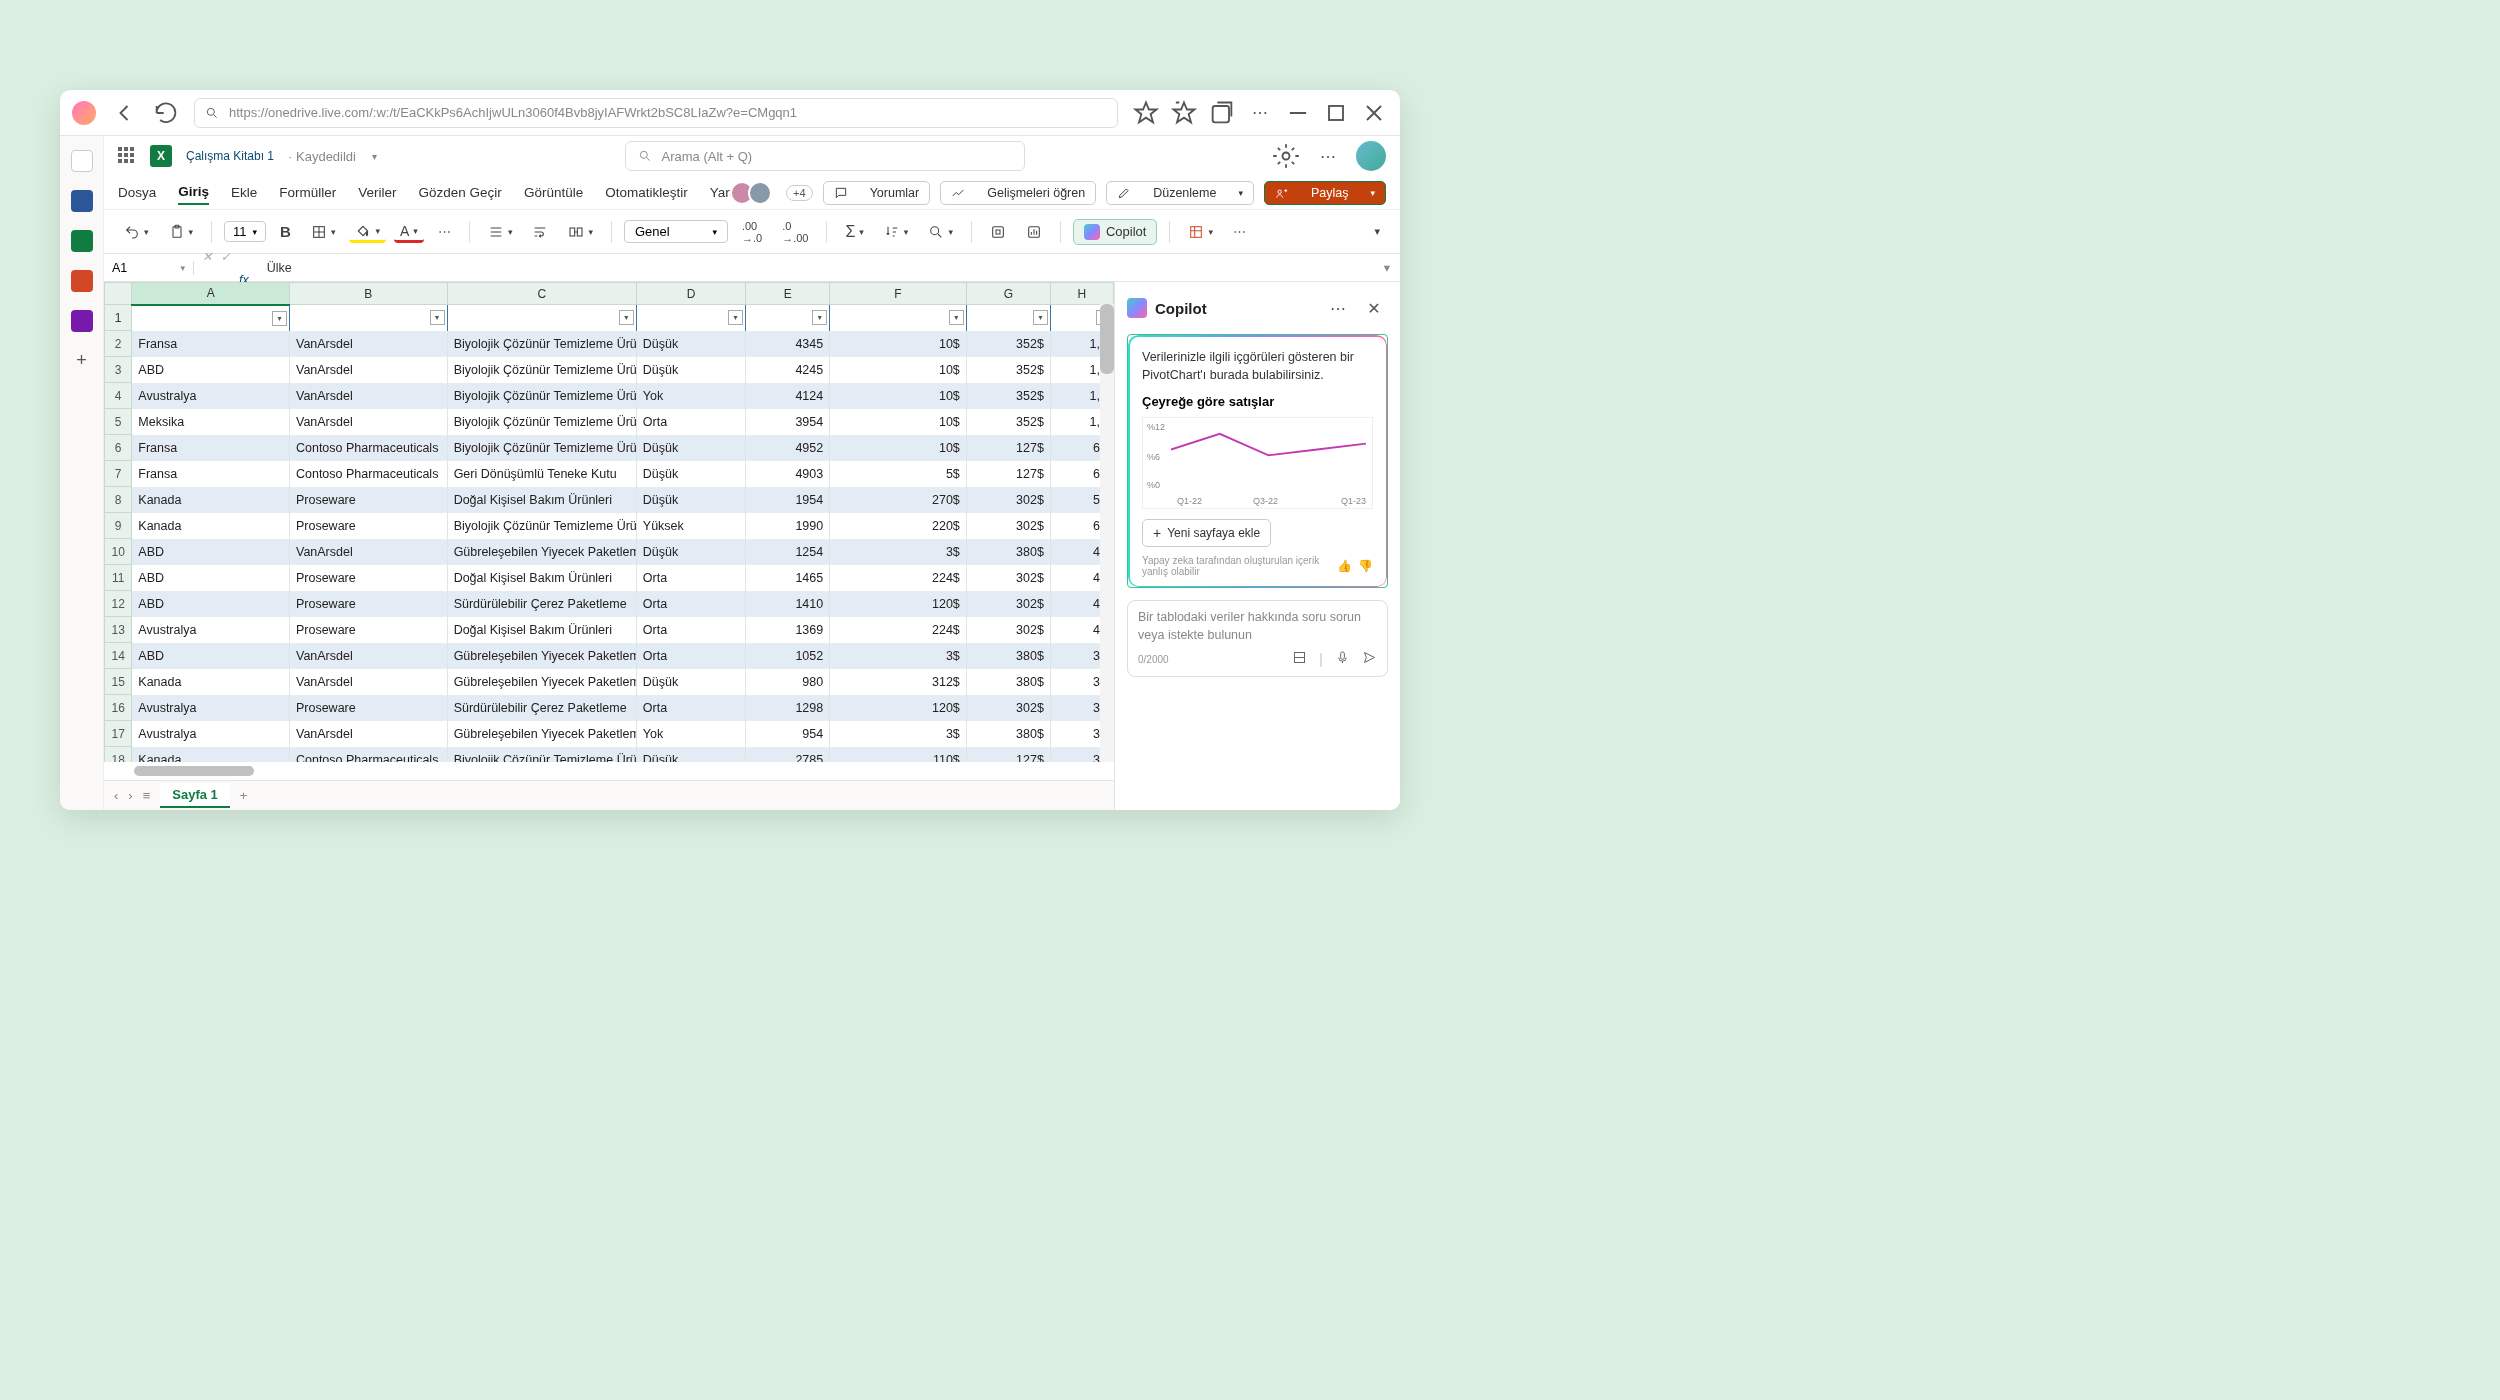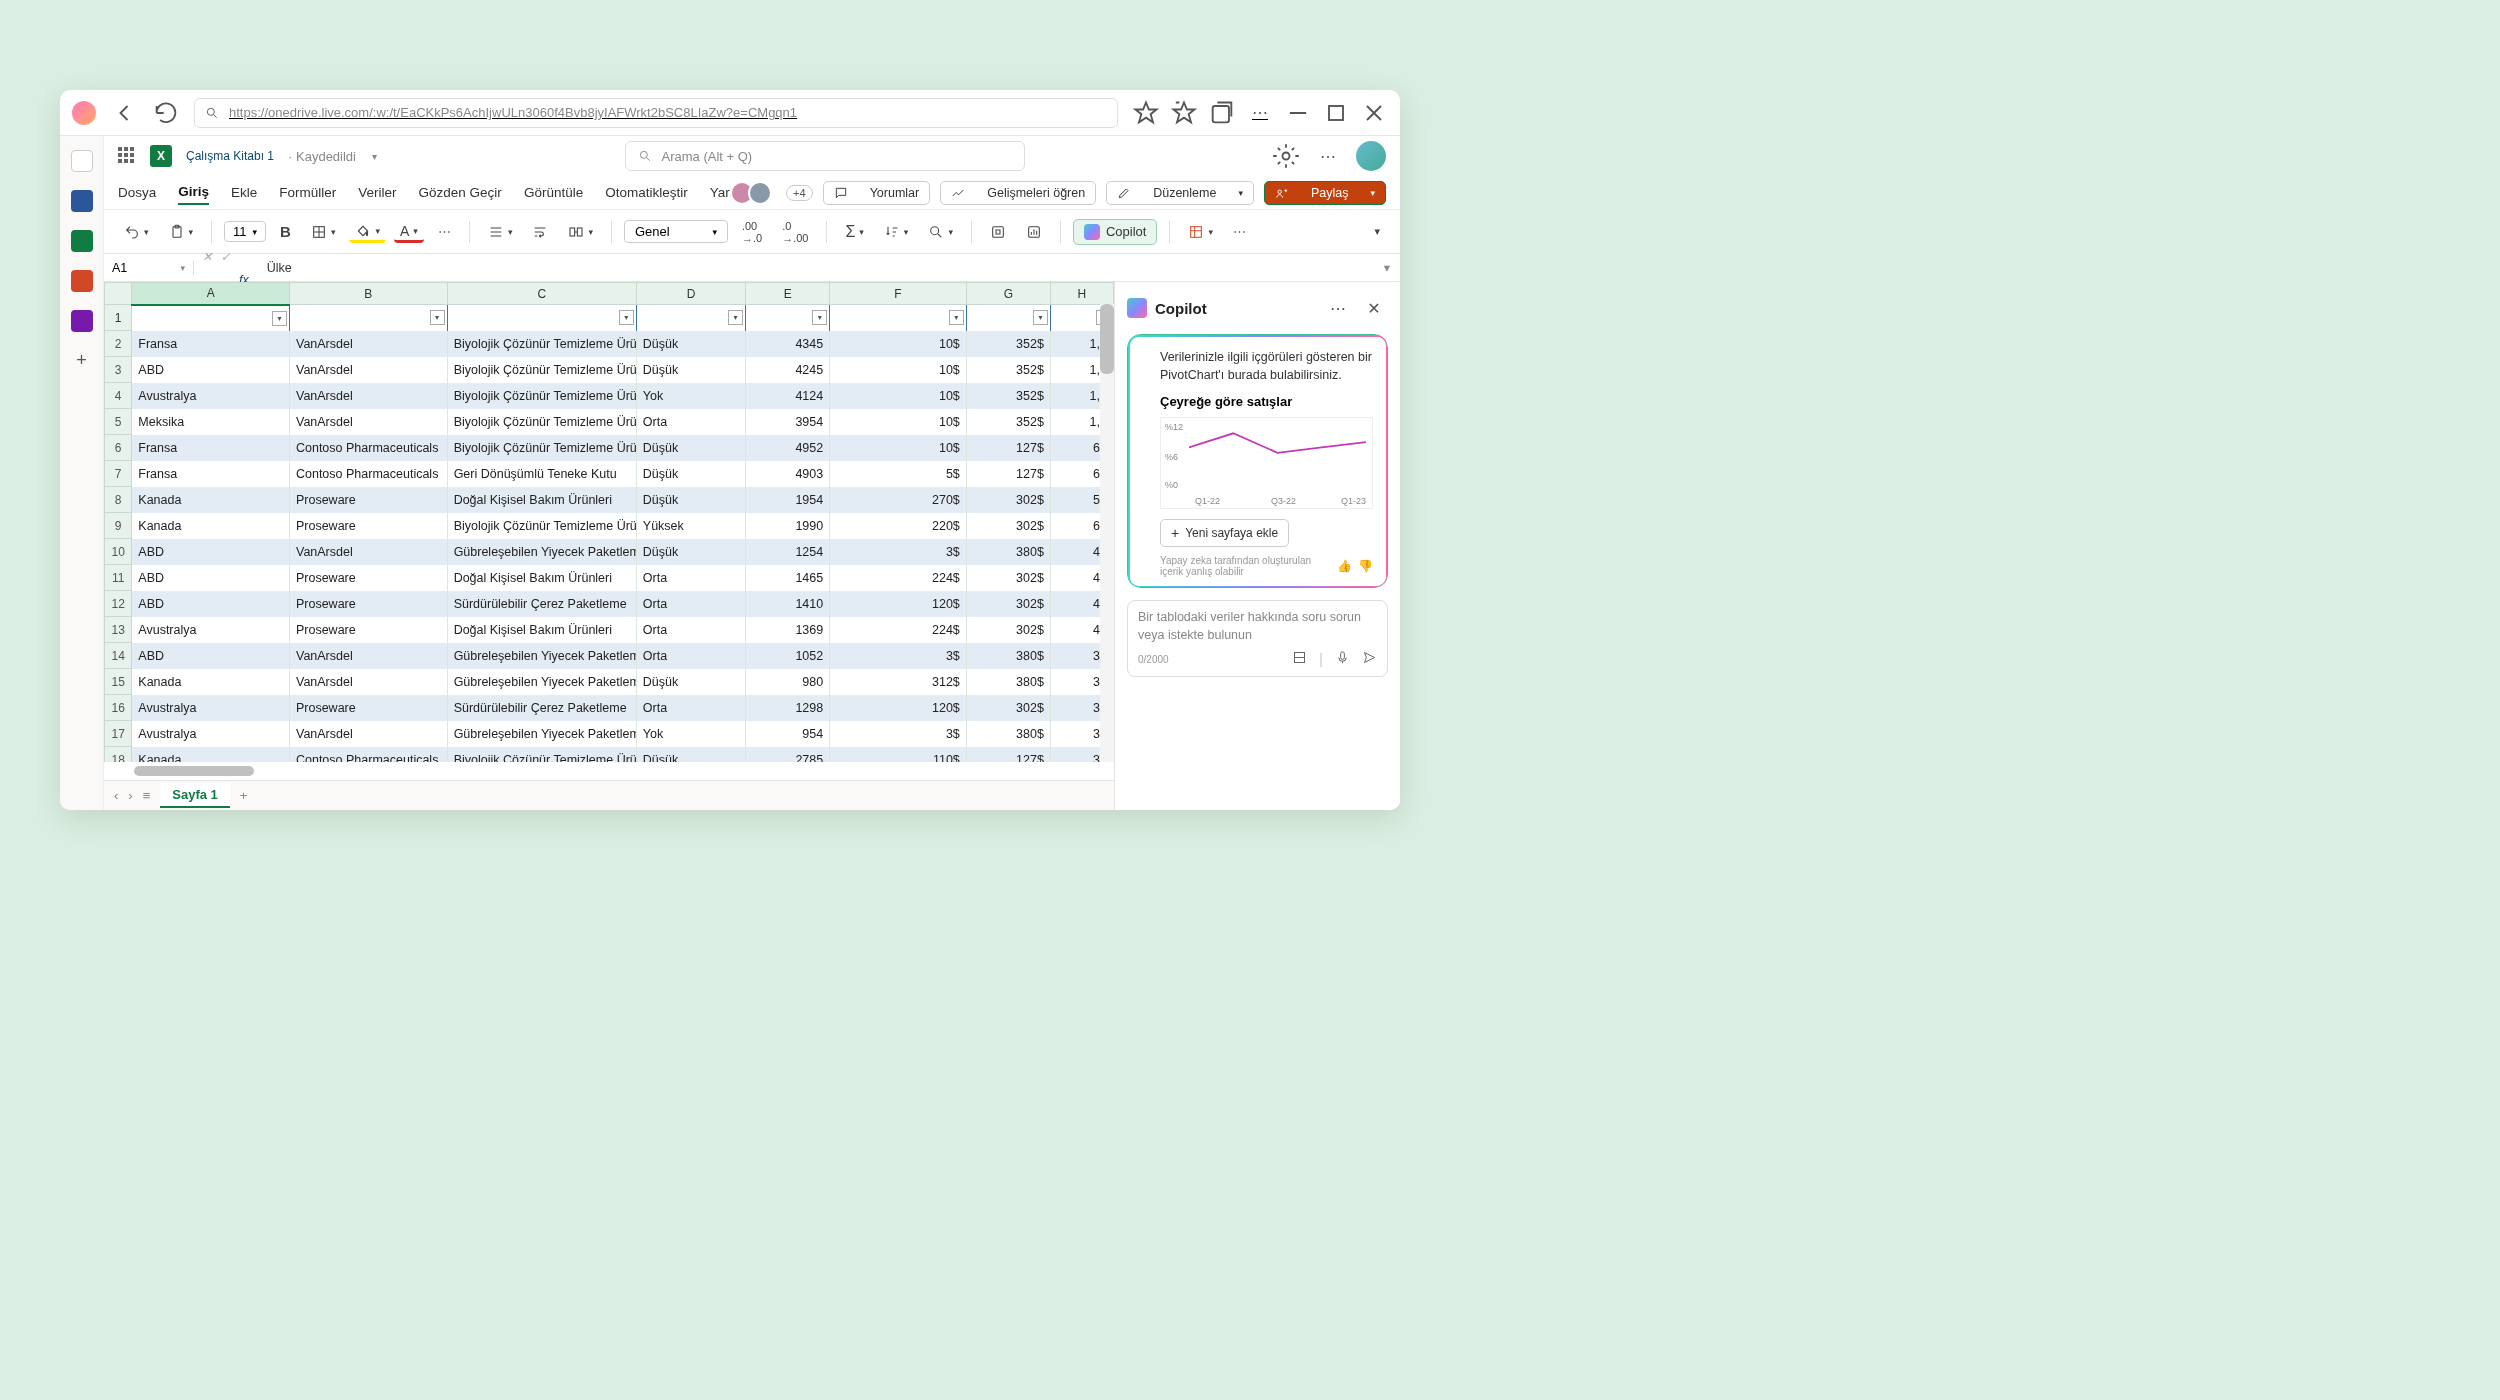--- a/index.html
+++ b/index.html
@@ -1,19 +1,19 @@
 <!DOCTYPE html>
 <html><head>
 <meta charset="utf-8">
 <style>
   * { box-sizing: border-box; margin: 0; padding: 0; font-family: 'Segoe UI', Arial, sans-serif; }
   body { background: #daefe1; width:2500px; height:1400px; overflow:hidden;}
   .browser-window { position:absolute; top:90px; left:60px; width:1340px; height:720px; background:#fff; border-radius:10px; box-shadow:0 8px 30px rgba(0,0,0,0.12); display:flex; flex-direction:column; overflow:hidden;}
   
-  .browser-bar { height:46px; display:flex; align-items:center; padding:0 12px; gap:14px; border-bottom:1px solid #e5e5e5;text-decoration:underline;}
+  .browser-bar { height:46px; display:flex; align-items:center; padding:0 12px; gap:14px; border-bottom:1px solid #e5e5e5;}
   .avatar-small{width:24px;height:24px;border-radius:50%;background:linear-gradient(135deg,#f7b,#fa6);}
   .icon-btn{width:28px;height:28px;display:flex;align-items:center;justify-content:center;border-radius:4px;cursor:pointer;color:#555;}
   .url-bar{flex:1;display:flex;align-items:center;height:30px;border:1px solid #ddd;border-radius:6px;padding:0 10px;gap:10px;color:#555;font-size:13px;}
   .url-text{color:#888;}
   .browser-right{display:flex;gap:10px;align-items:center;}
   
   .edge-sidebar{position:absolute;left:0;top:46px;bottom:0;width:44px;border-right:1px solid #eee;background:#faf9f8;display:flex;flex-direction:column;align-items:center;gap:18px;padding-top:14px;}
   .edge-icon{width:22px;height:22px;border-radius:4px;}
   .w-blue{background:#2b579a;}
   .x-green{background:#107c41;}
@@ -86,21 +86,21 @@
   .hscroll-area{height:18px;display:flex;align-items:center;padding-left:30px;}
   .hscroll-thumb{width:120px;height:10px;background:#c0c0c0;border-radius:5px;}
   
   .sheet-bar{height:30px;display:flex;align-items:center;gap:10px;padding:0 10px;border-top:1px solid #e5e5e5;background:#faf9f8;}
   .sheet-nav{color:#888;font-size:13px;cursor:pointer;}
   .sheet-tab{padding:4px 12px;font-size:13px;background:#fff;border-bottom:2px solid #107c41;color:#107c41;font-weight:600;}
   
   .copilot-panel{width:286px;border-left:1px solid #e5e5e5;display:flex;flex-direction:column;padding:12px 12px 10px 12px;}
   .cp-head{display:flex;align-items:center;gap:8px;margin-bottom:12px;}
   .cp-title{font-size:15px;font-weight:600;color:#222;flex:1;}
-  .cp-card{border:1.5px solid #3dc18f;border-radius:14px;padding:14px 14px 10px 32px;background:#fff;position:relative;}
+  .cp-card{border:1.5px solid #3dc18f;border-radius:4px;padding:14px 14px 10px 14px;background:#fff;position:relative;}
   .cp-card::before{content:'';position:absolute;inset:0;border-radius:10px;padding:1.5px;background:linear-gradient(90deg,#3dc,#88f,#f6a);-webkit-mask:linear-gradient(#fff 0 0) content-box,linear-gradient(#fff 0 0);-webkit-mask-composite:xor;mask-composite:exclude;pointer-events:none;}
   .cp-intro{font-size:12.5px;color:#333;margin-bottom:10px;line-height:1.4;}
   .cp-chart-title{font-size:13px;font-weight:600;margin-bottom:8px;}
   .cp-chart{border:1px solid #eee;height:92px;position:relative;padding:6px 4px 16px 28px;font-size:9px;color:#888;}
   .y-tick{position:absolute;left:4px;}
   .x-tick{position:absolute;bottom:2px;font-size:9px;}
   .cp-line{position:absolute;left:28px;right:6px;top:10px;bottom:18px;}
   .cp-add{margin-top:10px;border:1px solid #ccc;border-radius:5px;padding:5px 10px;font-size:12px;display:inline-flex;align-items:center;gap:6px;cursor:pointer;color:#333;}
   .cp-footer{font-size:10px;color:#999;margin-top:8px;display:flex;align-items:center;gap:6px;}
   .thumb-ic{font-size:12px;color:#aaa;cursor:pointer;}

